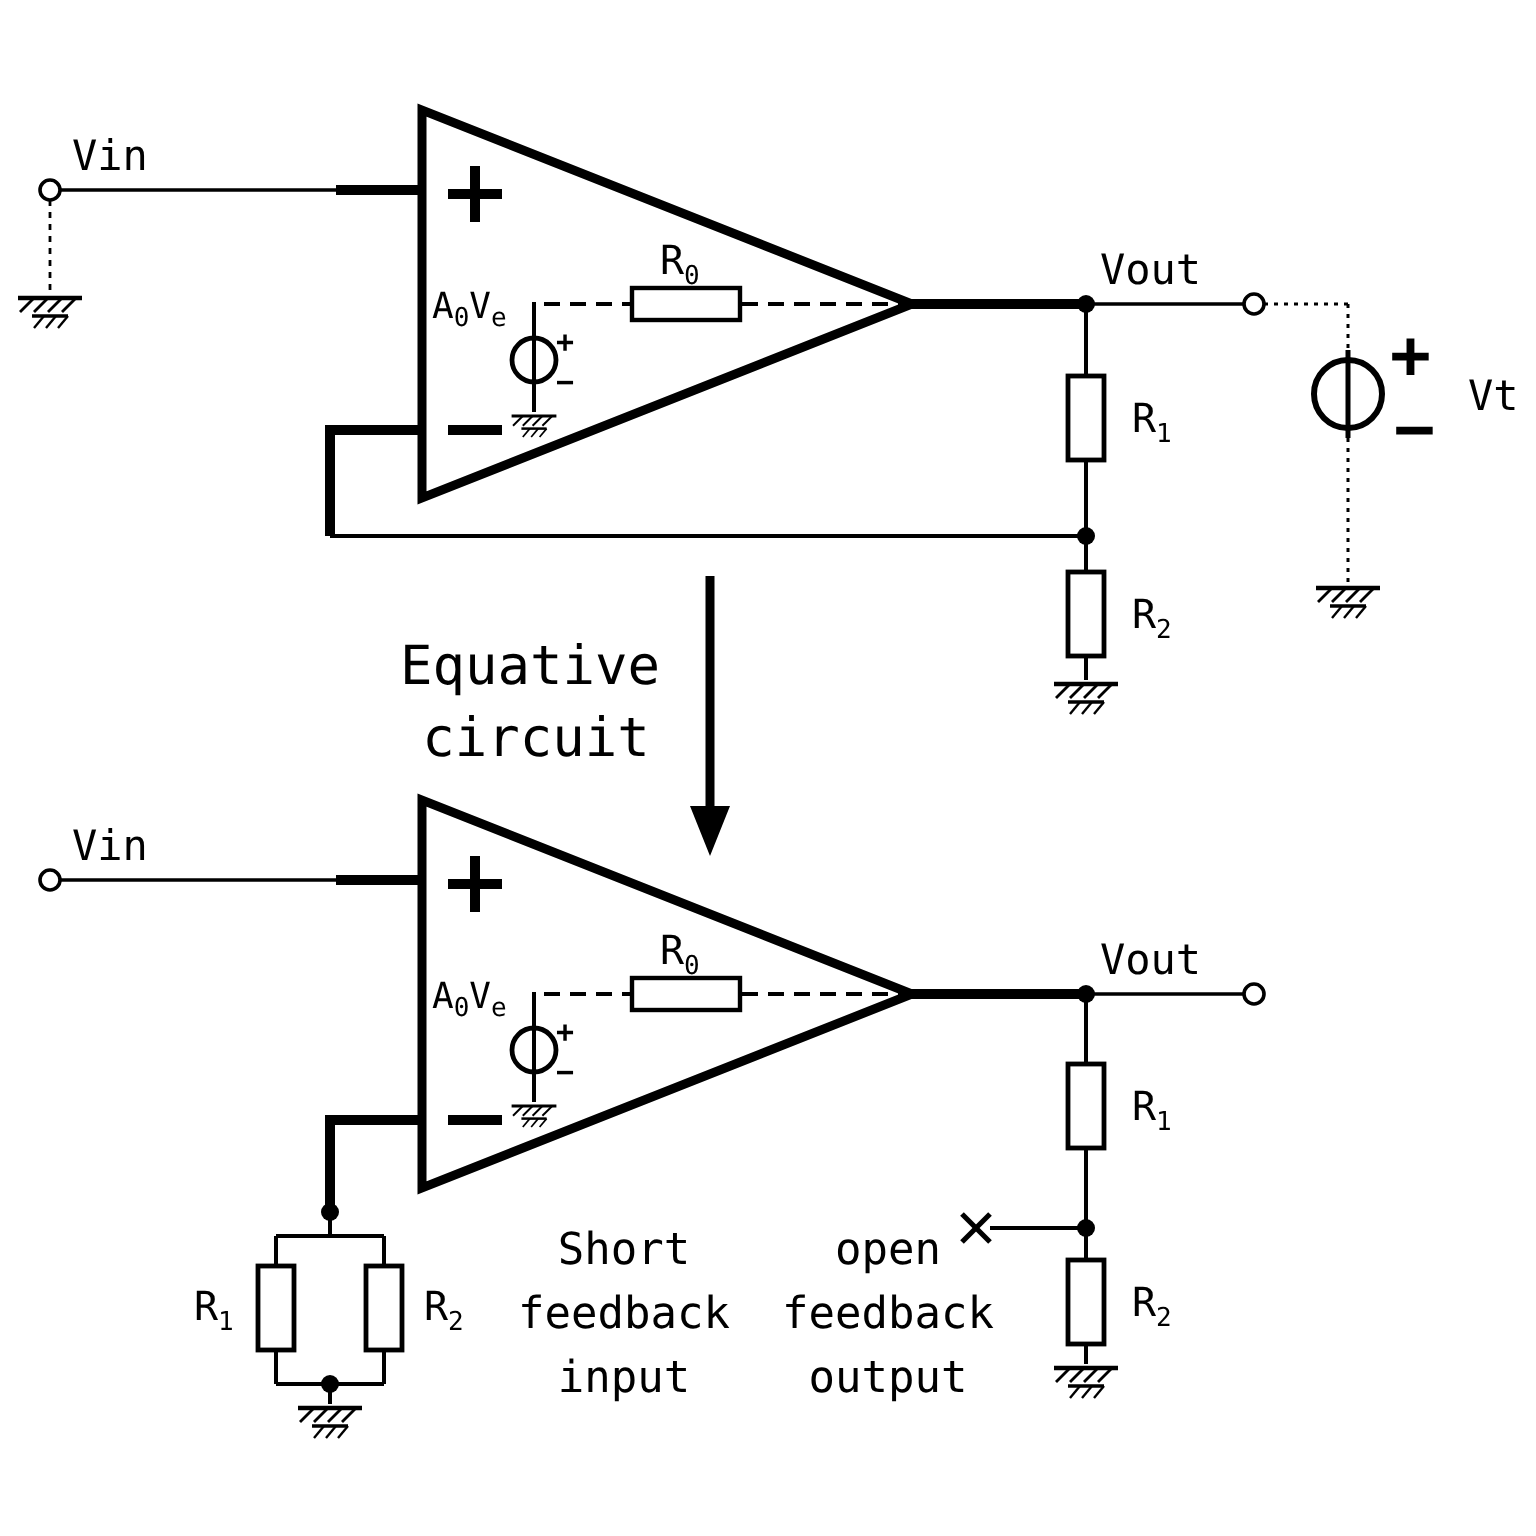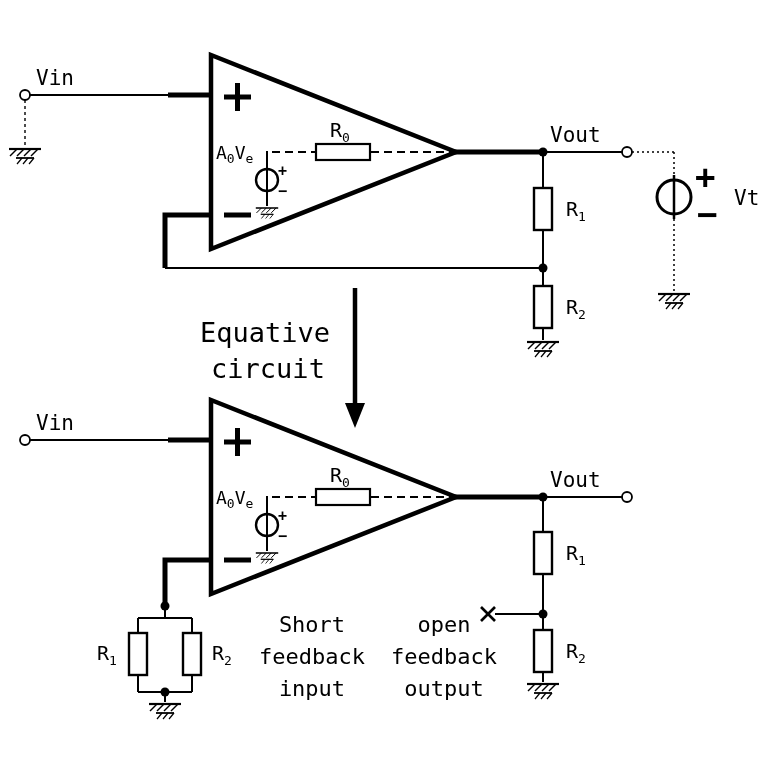--- a/index.html
+++ b/index.html
@@ -1,16 +1,16 @@
 <!DOCTYPE html>
 <html><head>
 <meta charset="utf-8">
 <style>
   html,body { margin:0; padding:0; background:#ffffff; }
-  .stage { width:768px; height:768px; background:#ffffff; position:relative; overflow:hidden; }
+  .stage { width:768px; height:768px; background:#ffffff; position:relative; overflow:hidden;border-radius:12px; }
   svg { display:block; }
   text { font-family:"DejaVu Sans Mono","Liberation Mono",monospace; fill:#000; }
   .t-lbl { font-size:21px; }
   .t-r   { font-size:20px; }
   .t-sm  { font-size:18px; }
   .sub   { font-size:13px; }
   .sign-sm { font-size:15px; font-weight:bold; }
   .sign-lg { font-size:34px; font-weight:bold; }
   .t-eq  { font-size:27px; }
   .t-an  { font-size:22px; }

